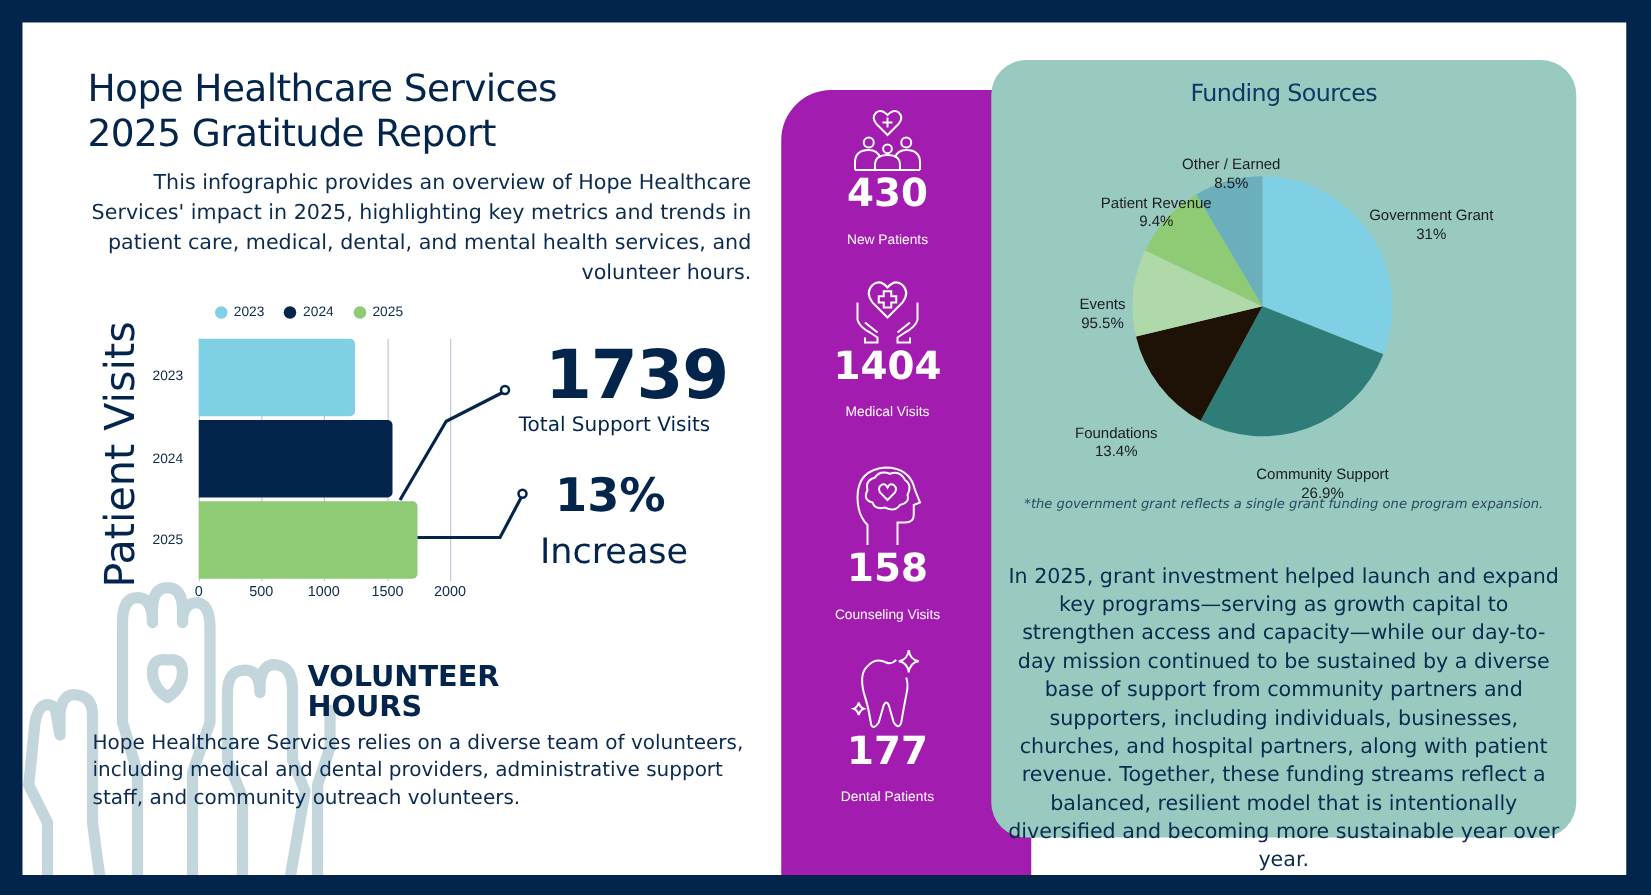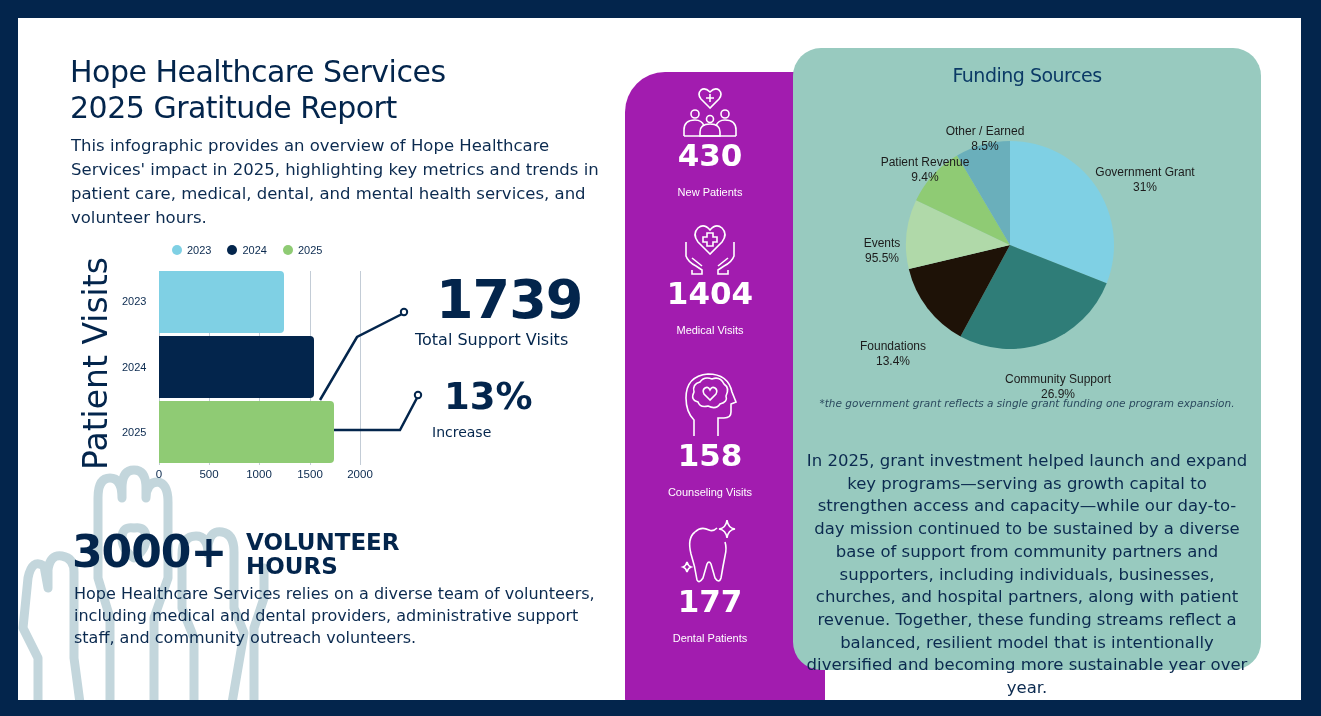--- a/index.html
+++ b/index.html
@@ -4,21 +4,21 @@
 <style>
   * { box-sizing: border-box; margin: 0; padding: 0; }
   html, body { width: 1321px; height: 716px; overflow: hidden; }
   body { background: #03254c; position: relative; font-family: "Liberation Sans", sans-serif; color: #0b2a4f; }
   .canvas { position: absolute; left: 18px; top: 18px; width: 1283px; height: 682px; background: #ffffff; overflow: hidden; }
 
   
   .hands { position: absolute; left: 0; top: 440px; width: 260px; height: 245px; }
 
   .title { position: absolute; left: 52px; top: 36px; font-family: "DejaVu Sans", sans-serif; font-size: 30px; line-height: 36px; color: #03254c; letter-spacing: -0.5px; font-weight: normal; }
-  .intro { position: absolute; left: 53px; top: 116px; width: 530px; font-family: "DejaVu Sans", sans-serif; font-size: 16.5px; line-height: 24px; color: #0b2a4f; }
+  .intro { position: absolute; left: 53px; top: 116px; width: 530px; font-family: "DejaVu Sans", sans-serif; font-size: 16.5px; line-height: 24px; color: #0b2a4f; text-align: right; }
 
   
   .vis-title { position: absolute; left: 58px; top: 452px; transform: rotate(-90deg); transform-origin: left top; font-family: "DejaVu Sans", sans-serif; font-size: 33px; color: #03254c; white-space: nowrap; width: 230px; }
   .legend { position: absolute; left: 154px; top: 226px; display: flex; gap: 16px; font-size: 11px; color: #0b2a4f; }
   .legend-item { display: flex; align-items: center; gap: 5px; }
   .legend-dot { width: 10px; height: 10px; border-radius: 50%; display: inline-block; }
   .plot { position: absolute; left: 141px; top: 253px; width: 210px; height: 194px; }
   .gridline { position: absolute; top: 0; width: 1px; height: 194px; background: #c3ccd6; }
   .bar { position: absolute; left: 0; height: 62px; border-radius: 0 4px 4px 0; }
   .ylabel { position: absolute; left: 104px; font-size: 11px; color: #0b2a4f; }
@@ -104,23 +104,22 @@
   <svg style="position:absolute;left:0;top:0" width="600" height="480">
     <polyline points="302,382 339,319 386,295" fill="none" stroke="#03254c" stroke-width="2.5"></polyline>
     <circle cx="386" cy="294" r="3.2" fill="#fff" stroke="#03254c" stroke-width="2"></circle>
     <polyline points="316,412 382,412 400,378" fill="none" stroke="#03254c" stroke-width="2.5"></polyline>
     <circle cx="400" cy="377" r="3.2" fill="#fff" stroke="#03254c" stroke-width="2"></circle>
   </svg>
 
   <div class="callout-num" style="left:404px;top:252px;font-size:54px;line-height:60px;letter-spacing:-1px">1739</div>
   <div class="callout-label" style="left:397px;top:312px;font-size:16px">Total Support Visits</div>
   <div class="callout-num" style="left:412px;top:350px;font-size:37px;line-height:58px">13%</div>
-  <div class="callout-label" style="left:414px;top:406px;font-size:14px">Increase</div>
-
-  <div class="vol-num">3000+</div>
+  <div class="callout-label" style="left:414px;top:406px;font-size:28px">Increase</div>
+
   <div class="vol-label">
     <div>VOLUNTEER</div>
     <div>HOURS</div>
   </div>
   <div class="vol-text">Hope Healthcare Services relies on a diverse team of volunteers, including medical and dental providers, administrative support staff, and community outreach volunteers.</div>
 
   <div class="stats">
     <div class="stat" style="top:14px">
       <svg class="stat-icon" width="60" height="52" viewBox="0 0 60 52" fill="none" stroke="#fff" stroke-width="1.6">
         <path d="M30 22 L21 13 Q17 8 21 4 Q25 1 30 6 Q35 1 39 4 Q43 8 39 13 Z"></path>

